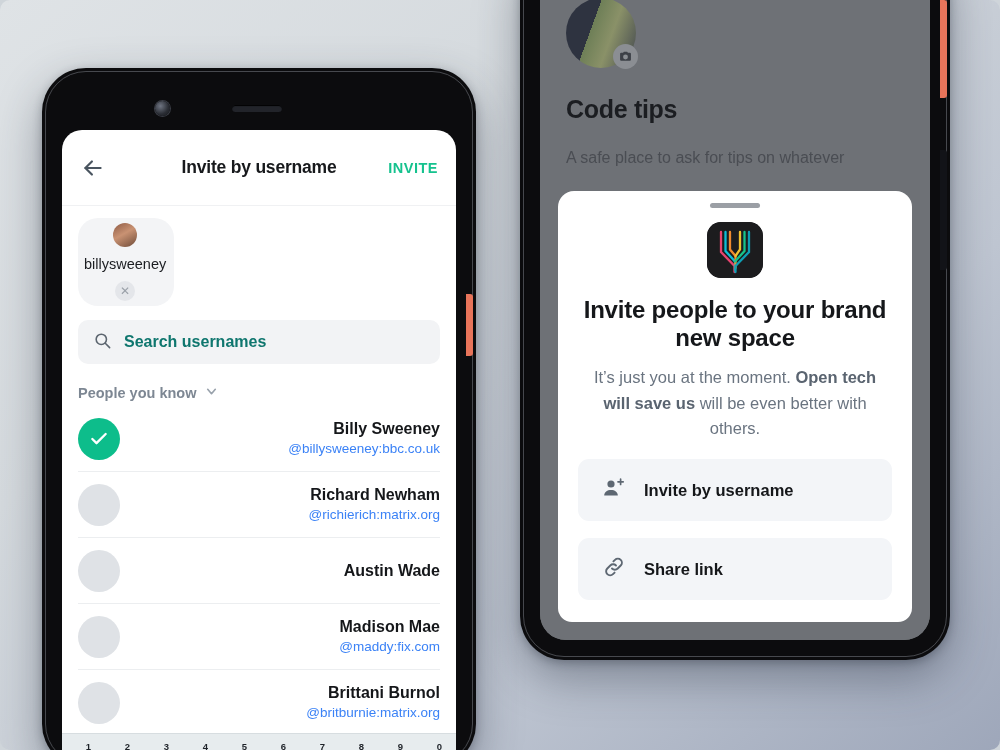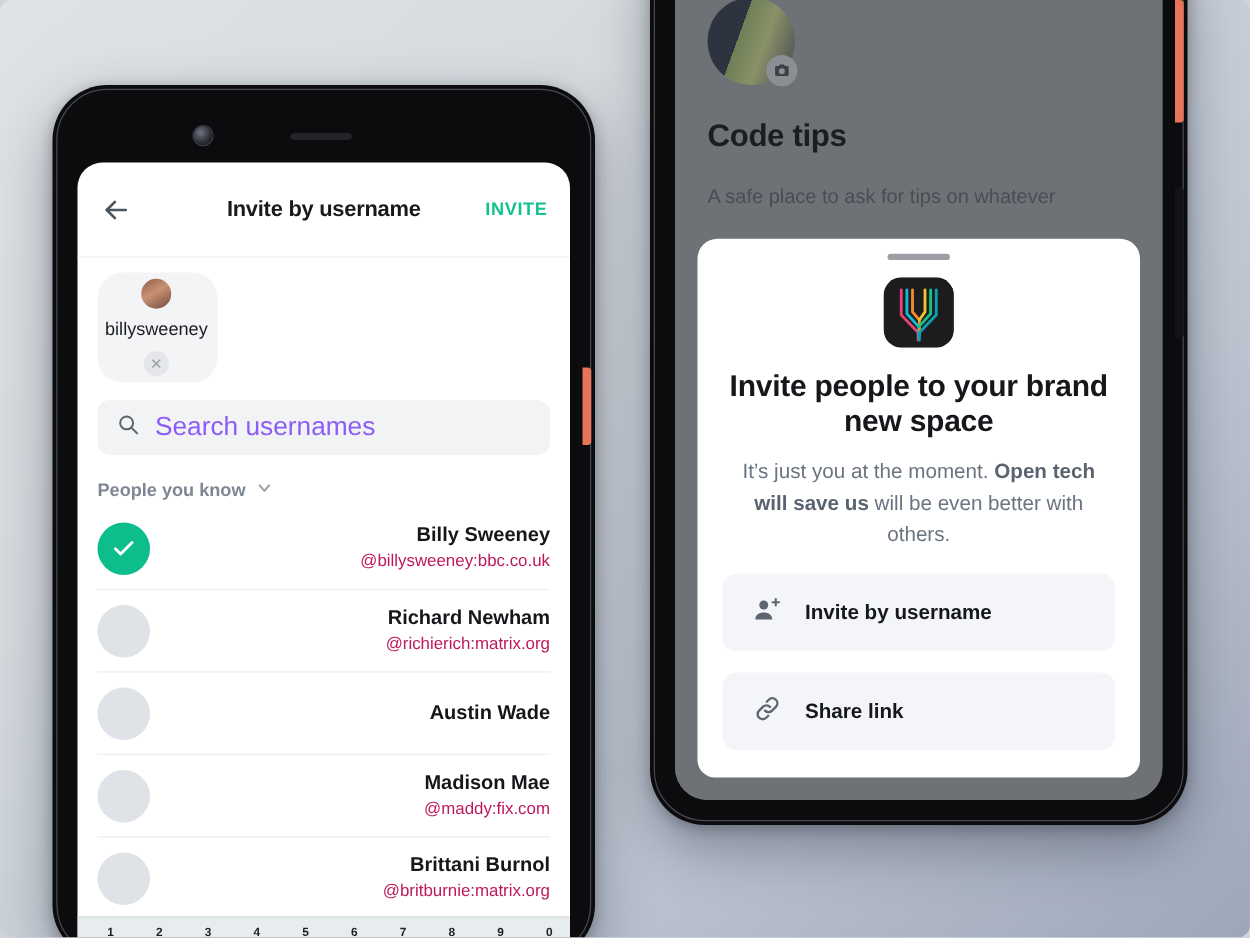--- a/index.html
+++ b/index.html
@@ -57,36 +57,36 @@
           background:#f3f4f6; border-radius:20px; padding:5px 8px 5px 6px;flex-direction:column;}
   .chip .av { width:24px; height:24px; border-radius:50%; overflow:hidden; flex:0 0 24px;}
   .chip .nm { font-size:14.5px; color:#1b1d21; }
   .chip .x { width:20px; height:20px; border-radius:50%; background:#e4e6ea;
              display:flex; align-items:center; justify-content:center;
              color:#9aa0a8; font-size:12px; line-height:1;}
 
   .searchbar { margin:8px 16px 0; height:44px; background:#f2f3f5; border-radius:10px;
                display:flex; align-items:center; gap:12px; padding:0 15px;}
   .searchbar svg { width:19px; height:19px; color:#5c656f; flex:0 0 19px;}
-  .searchbar .ph { font-size:21px; color:#8b5cf6; }
+  .searchbar .ph { font-size:16px; color:#0f766e;font-weight:bold; }
 
   .section { margin:20px 16px 4px; display:flex; align-items:center; gap:9px; }
   .section .lbl { font-size:14.5px; font-weight:700; color:#7d8793; }
   .section svg { width:13px; height:13px; color:#98a1ab; }
 
   .plist { padding:0 16px; }
   .prow { display:flex; align-items:center; gap:16px; padding:12px 0 11px;text-align:right; }
   .prow + .prow { border-top:1px solid #eceef0; }
   .prow .pav { width:42px; height:42px; border-radius:50%; flex:0 0 42px; overflow:hidden;
                position:relative; background:#dfe2e6;}
   .prow .pav.sel { background:#0dbd8b; display:flex; align-items:center; justify-content:center;}
   .prow .pav.sel svg { width:20px; height:20px; color:#fff;}
   .prow .pinfo { min-width:0; flex:1 1 auto; }
   .prow .pname { font-size:16px; font-weight:700; color:#15171a; line-height:1.25;}
-  .prow .pid { font-size:13.5px; color:#be185d; line-height:1.35; margin-top:1px;}
+  .prow .pid { font-size:13.5px; color:#3b82f6; line-height:1.35; margin-top:1px;}
 
   .kbd { position:absolute; left:0; right:0; bottom:0; height:35px; background:#e7ecee;
          border-top:1px solid #d7dde0; }
   .kbdrow { display:flex; height:100%; padding:6px 2px 0;}
   .key { flex:1 1 0; position:relative; text-align:center; }
   .key .nm { font-size:9.5px; font-weight:700; color:#1e2228; position:absolute;
              right:12px; top:1px;}
 
   
   #phoneRight { left:520px; top:-60px; width:430px; height:720px; }

